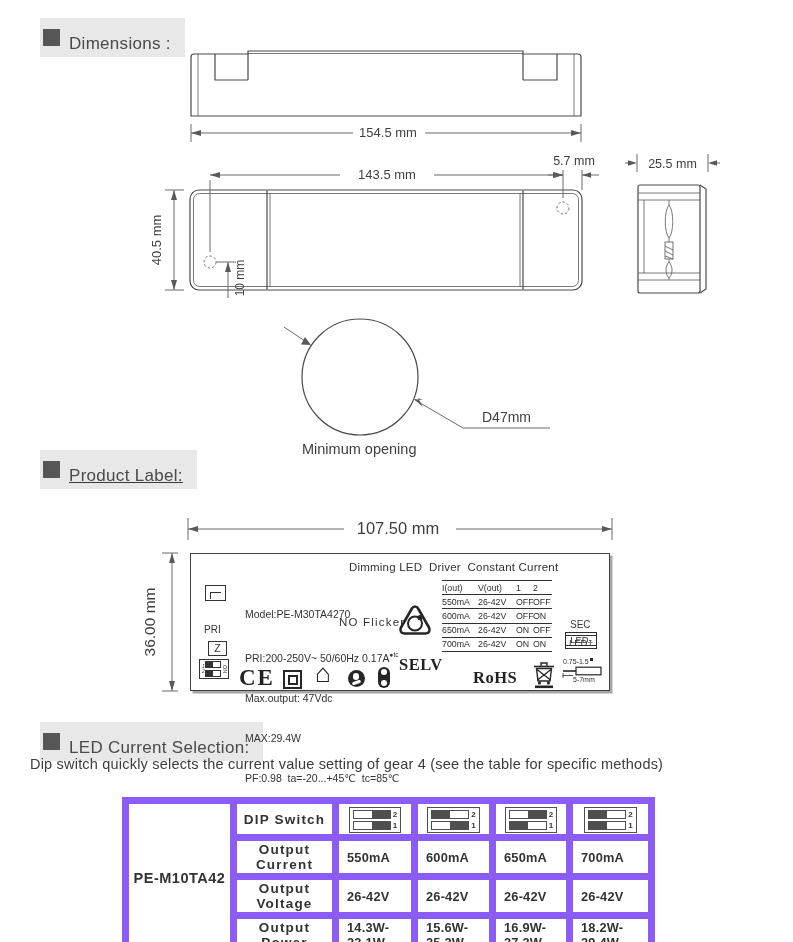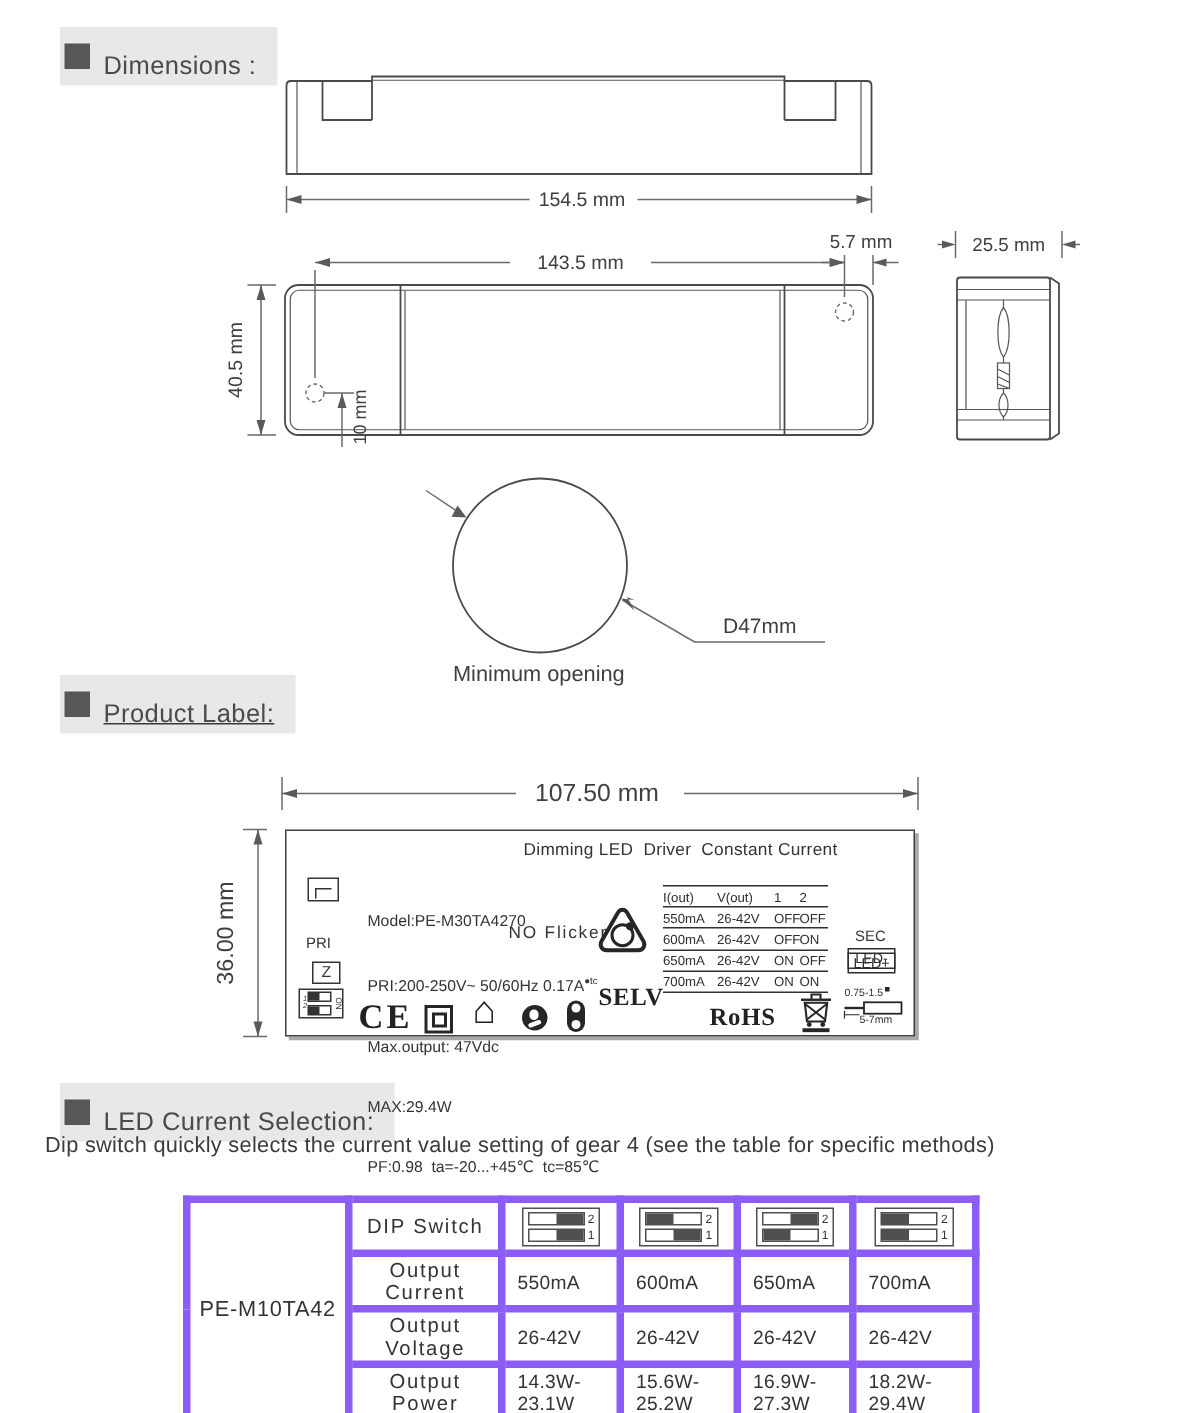--- a/index.html
+++ b/index.html
@@ -31,21 +31,21 @@
   .l-glyph{width:10px;height:6px;border-top:1.8px solid #333;border-left:1.8px solid #333;margin-top:4px;}
   .z-glyph{font-size:10.5px;color:#333;line-height:1;}
   .pri-txt{position:absolute;left:13px;top:70px;font-size:10px;color:#333;}
   .lbl-dip{position:absolute;left:8px;top:105px;width:30px;height:20px;border:1.5px solid #333;
            display:flex;align-items:center;justify-content:space-between;padding:2px 2px;box-sizing:border-box;}
   .lbl-dip .nums{display:flex;flex-direction:column;font-size:5px;line-height:5px;color:#333;}
   .lbl-dip .trk{display:flex;flex-direction:column;gap:2px;}
   .lbl-dip .trk i{display:block;width:14px;height:5px;border:1px solid #333;position:relative;}
   .lbl-dip .trk i::after{content:"";position:absolute;left:0;top:0;width:50%;height:100%;background:#333;}
   .lbl-dip .on-txt{font-size:5.5px;color:#333;transform:rotate(90deg);letter-spacing:0;}
-  .mini-table{position:absolute;left:251px;top:36px;width:110px;font-size:8.8px;color:#2e2e2e;}
+  .mini-table{position:absolute;left:251px;top:26px;width:110px;font-size:8.8px;color:#2e2e2e;}
   .mt-row{display:grid;grid-template-columns:36px 38px 17px 19px;height:13.2px;align-items:center;
           border-bottom:1.3px solid #2f2f2f;}
   .mt-row.head{border-top:1.3px solid #2f2f2f;}
   .mt-row span{white-space:nowrap;}
   .led-term{position:absolute;left:374px;width:32px;height:14px;border:1.6px solid #2e2e2e;
             font-size:9.5px;display:flex;align-items:center;justify-content:center;box-sizing:border-box;color:#2e2e2e;}
   .sec-txt{position:absolute;left:379px;top:65px;font-size:10px;color:#3a3a3a;}
   .tri-logo{position:absolute;left:206px;top:49px;}
   .cert{position:absolute;display:flex;align-items:center;justify-content:center;font-family:Liberation Serif, serif;}
   .ce-txt{font-size:23px;font-weight:bold;letter-spacing:2px;color:#222;line-height:1;}
@@ -60,21 +60,21 @@
           justify-content:space-between;align-items:center;padding:2px 0;box-sizing:border-box;}
   .domino i{width:6px;height:6px;border-radius:50%;background:#fff;display:block;}
   .mark-txt{font-size:16.5px;font-weight:bold;color:#222;letter-spacing:.5px;line-height:1;}
   .wire-spec{position:absolute;left:372px;top:104px;width:44px;font-size:7px;color:#2e2e2e;line-height:8px;}
   .wire-spec .mm2{display:inline-block;width:3px;height:3px;background:#262626;vertical-align:super;margin-left:1px;}
   .wire-spec .ws-bot{padding-left:10px;}
 
   
   .intro{position:absolute;left:30px;top:756px;font-size:14.5px;color:#3b3b3b;letter-spacing:.2px;}
   table.sel{position:absolute;left:122px;top:797px;border-collapse:collapse;table-layout:fixed;}
-  table.sel td{border:5px solid #8b5cf6;box-sizing:border-box;background:#fff;}
+  table.sel td{border:7px solid #8b5cf6;box-sizing:border-box;background:#fff;font-weight:bold;}
   td.model{width:108px;text-align:center;font-size:14.5px;letter-spacing:.5px;color:#333;}
   td.rowhead{width:102px;text-align:center;font-size:13.5px;letter-spacing:1.2px;color:#333;}
   td.dipcell{height:36px;text-align:center;vertical-align:middle;}
   td.val{height:23px;font-size:12.8px;color:#333;padding-left:8px;letter-spacing:.2px;}
   .dip-icon{display:inline-flex;flex-direction:column;gap:2px;border:1.5px solid #4f4f4f;
             padding:2px 3px;background:#fff;}
   .dip-row{display:flex;align-items:center;gap:2px;}
   .dip-track{position:relative;width:38px;height:9px;border:1px solid #4f4f4f;box-sizing:border-box;display:block;}
   .dip-track::after{content:"";position:absolute;top:0;width:50%;height:100%;background:#4f4f4f;}
   .dip-track.on::after{left:0;}

